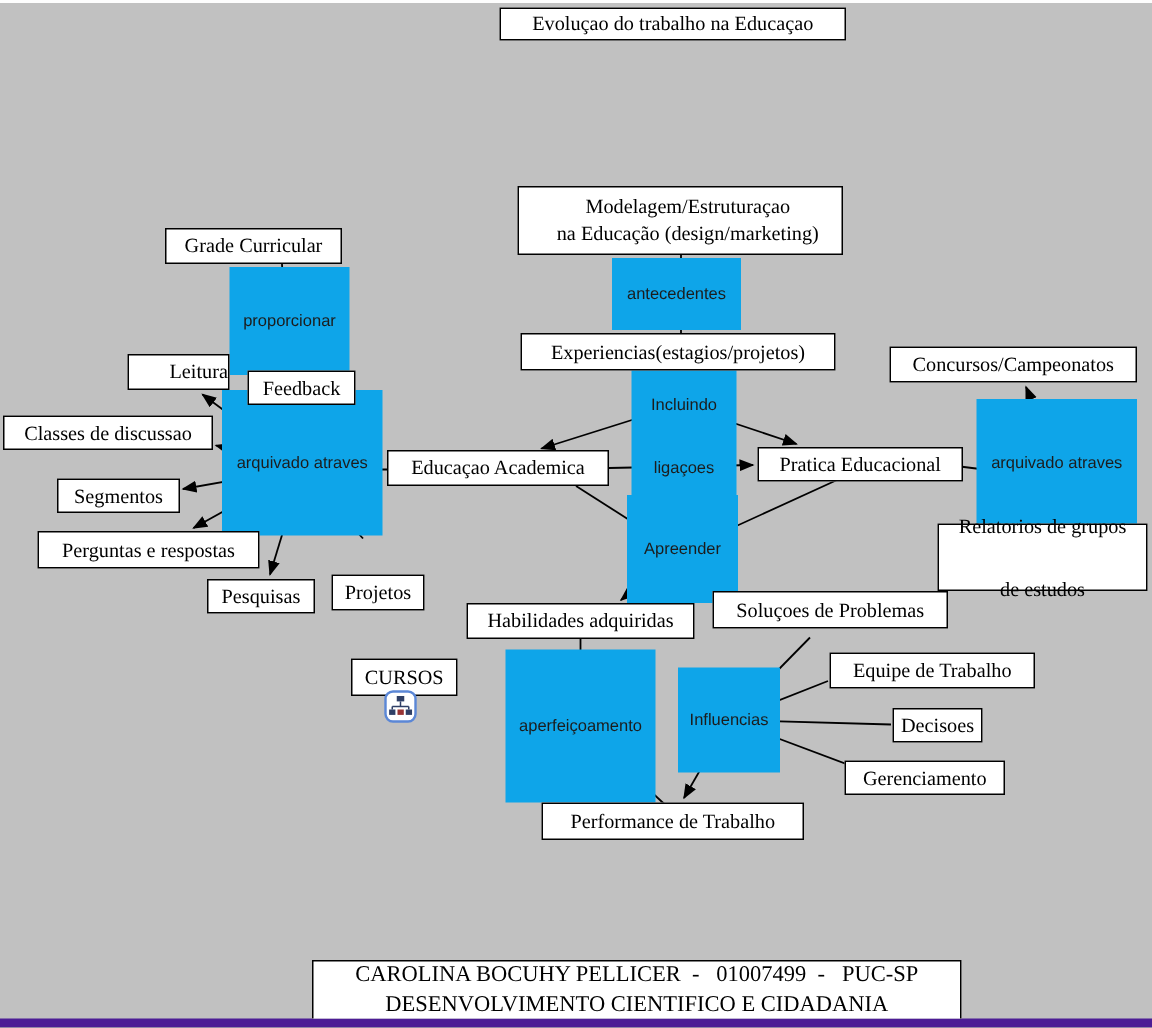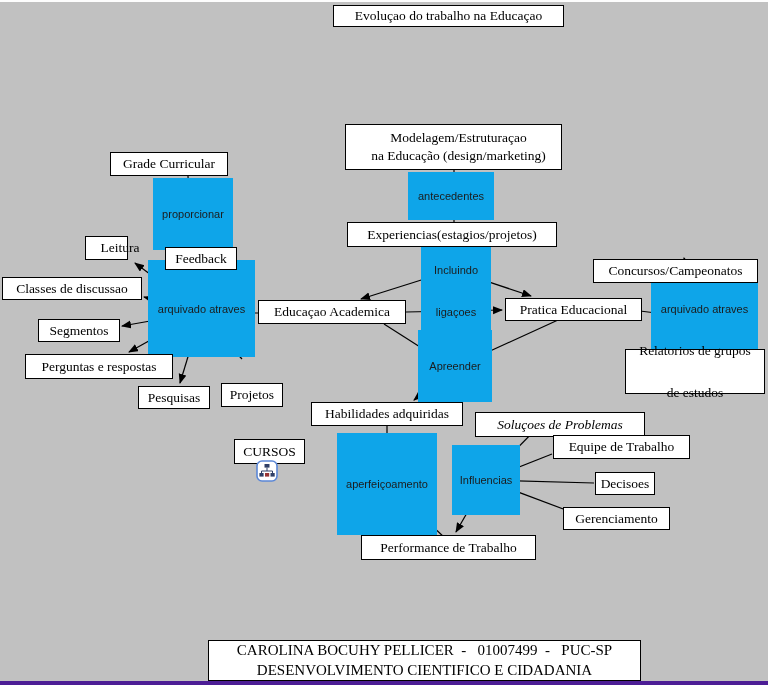--- a/index.html
+++ b/index.html
@@ -1,19 +1,19 @@
 <!DOCTYPE html>
 <html><head>
 <meta charset="utf-8">
 <style>
   html,body{margin:0;padding:0;background:#9e9e9e;}
   #canvas{
     position:relative;width:768px;height:685px;margin:0;
     background:#c1c1c1;box-sizing:border-box;overflow:hidden;
-    border-top:2px solid #fdfdfd;border-bottom:4px solid #4c1d95;
+    border-top:2px solid #fdfdfd;border-bottom:6px solid #4c1d95;
     font-family:"Liberation Serif","DejaVu Serif",serif;color:#000;
   }
   #edges{position:absolute;left:0;top:0;z-index:1;}
   .phrase{
     position:absolute;z-index:2;background:#0ea5e9;
     display:flex;align-items:center;justify-content:center;
     font-family:"Liberation Sans","DejaVu Sans",sans-serif;
     font-size:11px;color:#1c1c1c;white-space:nowrap;
   }
   .concept{
@@ -77,41 +77,41 @@
     <div class="phrase" style="left: 153px; top: 176px; width: 80px; height: 72px;">proporcionar</div>
     <div class="phrase" style="left: 148px; top: 258px; width: 107px; height: 97px;">arquivado atraves</div>
     <div class="phrase" style="left: 408px; top: 170px; width: 86px; height: 48px;">antecedentes</div>
     <div class="phrase" style="left: 421px; top: 244px; width: 70px; height: 48px;">Incluindo</div>
     <div class="phrase" style="left: 421px; top: 292px; width: 70px; height: 36px;">ligaçoes</div>
     <div class="phrase" style="left: 418px; top: 328px; width: 74px; height: 72px;">Apreender</div>
     <div class="phrase" style="left: 651px; top: 264px; width: 107px; height: 86px;">arquivado atraves</div>
     <div class="phrase" style="left: 337px; top: 431px; width: 100px; height: 102px;">aperfeiçoamento</div>
     <div class="phrase" style="left: 452px; top: 443px; width: 68px; height: 70px;">Influencias</div>
     <div class="concept" style="left: 110px; top: 150px; width: 118px; height: 24px;">Grade Curricular</div>
-    <div class="concept" style="left: 85px; top: 234px; width: 43px; height: 24px; padding-left: 27px;">Leitura</div>
+    <div class="concept" style="left: 85px; top: 234px; width: 68px; height: 24px; padding-left: 27px;">Leitura</div>
     <div class="concept" style="left: 165px; top: 245px; width: 72px; height: 23px;">Feedback</div>
     <div class="concept" style="left: 2px; top: 275px; width: 140px; height: 23px;">Classes de discussao</div>
     <div class="concept" style="left: 38px; top: 317px; width: 82px; height: 23px;">Segmentos</div>
     <div class="concept" style="left: 25px; top: 352px; width: 148px; height: 25px;">Perguntas e respostas</div>
     <div class="concept" style="left: 221px; top: 358px; width: 62px; height: 24px; margin-top: 23px;">Projetos</div>
     <div class="concept" style="left: 138px; top: 384px; width: 72px; height: 23px;">Pesquisas</div>
     <div class="concept" style="left: 345px; top: 122px; width: 217px; height: 46px; padding-left: 10px;">
       <div>Modelagem/Estruturaçao</div>
       <div>na Educação (design/marketing)</div>
     </div>
     <div class="concept" style="left: 347px; top: 220px; width: 210px; height: 25px;">Experiencias(estagios/projetos)</div>
     <div class="concept" style="left: 258px; top: 298px; width: 148px; height: 24px;">Educaçao Academica</div>
     <div class="concept" style="left: 505px; top: 296px; width: 137px; height: 23px;">Pratica Educacional</div>
-    <div class="concept" style="left: 593px; top: 229px; width: 165px; height: 24px; margin-top: 28px;">Concursos/Campeonatos</div>
+    <div class="concept" style="left: 593px; top: 229px; width: 165px; height: 24px;">Concursos/Campeonatos</div>
     <div class="concept" style="left: 625px; top: 347px; width: 140px; height: 45px; gap: 24px;">
       <div>Relatorios de grupos</div>
       <div>de estudos</div>
     </div>
     <div class="concept" style="left: 311px; top: 400px; width: 152px; height: 24px;">Habilidades adquiridas</div>
-    <div class="concept" style="left: 475px; top: 410px; width: 170px; height: 25px; font-style: italic;">Soluçoes de Problemas</div>
+    <div class="concept" style="left: 475px; top: 392px; width: 157px; height: 25px;">Soluçoes de Problemas</div>
     <div class="concept" style="left: 234px; top: 437px; width: 71px; height: 25px;">CURSOS</div>
     <div class="concept" style="left: 553px; top: 433px; width: 137px; height: 24px;">Equipe de Trabalho</div>
     <div class="concept" style="left: 595px; top: 470px; width: 60px; height: 23px;">Decisoes</div>
     <div class="concept" style="left: 563px; top: 505px; width: 107px; height: 23px;">Gerenciamento</div>
     <div class="concept" style="left: 361px; top: 533px; width: 175px; height: 25px;">Performance de Trabalho</div>
     <div class="concept credit" style="left: 208px; top: 638px; width: 433px; height: 41px;">
       <div class="pre">CAROLINA BOCUHY PELLICER  -   01007499  -   PUC-SP</div>
       <div class="pre">DESENVOLVIMENTO CIENTIFICO E CIDADANIA</div>
     </div>
   </div>

